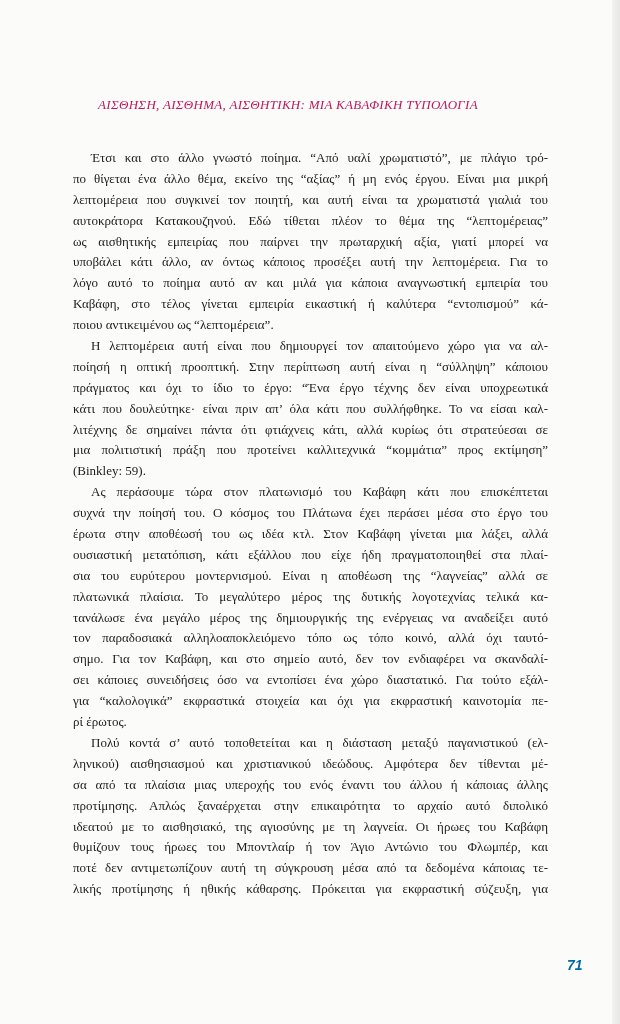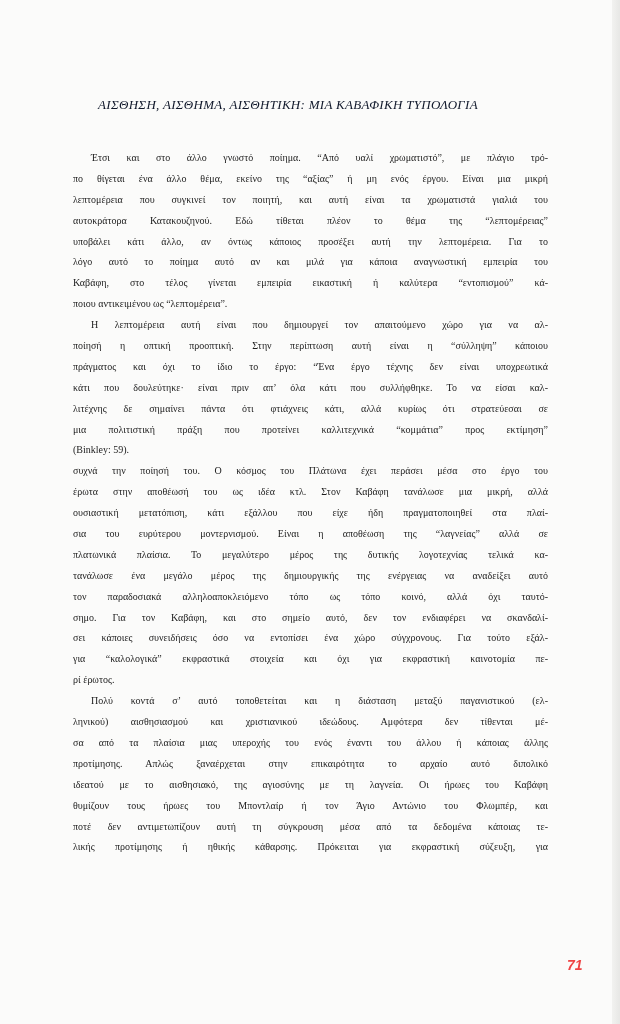--- a/index.html
+++ b/index.html
@@ -13,75 +13,77 @@
   .page-edge {
     position: absolute; top: 0; right: 0; width: 8px; height: 1024px;
     background: linear-gradient(to right, #f2f2f0, #e7e7e5);
   }
   .running-head {
     position: absolute; top: 97px; left: 0; width: 576px;
     text-align: center;
     font-style: italic;
     font-size: 13px;
     letter-spacing: 0.3px;
-    color: #0f172a;
+    color: #be185d;
   }
   .body-text {
     position: absolute; top: 148px; left: 73px; width: 475px;
   }
   .line {
     height: 20.9px;
     line-height: 20.9px;
-    font-size: 10px;
+    font-size: 13px;
     white-space: nowrap;
     text-align: justify;
     text-align-last: justify;
     overflow: visible;
   }
   .line.indent { padding-left: 18px; }
   .line.last { text-align-last: left; }
   .page-number {
     position: absolute; top: 957px; left: 567px;
     font-family: "Liberation Sans", "DejaVu Sans", sans-serif;
     font-style: italic; font-weight: bold;
-    font-size: 14px; color: #ef4444;
+    font-size: 14px; color: #0369a1;
   }
 </style>
 </head>
 <body>
 
 <div class="page-edge"></div>
 
 <div class="running-head">ΑΙΣΘΗΣΗ, ΑΙΣΘΗΜΑ, ΑΙΣΘΗΤΙΚΗ: ΜΙΑ ΚΑΒΑΦΙΚΗ ΤΥΠΟΛΟΓΙΑ</div>
 
 <div class="body-text">
   <div class="line indent">Έτσι και στο άλλο γνωστό ποίημα. “Από υαλί χρωματιστό”, με πλάγιο τρό-</div>
   <div class="line">πο θίγεται ένα άλλο θέμα, εκείνο της “αξίας” ή μη ενός έργου. Είναι μια μικρή</div>
   <div class="line">λεπτομέρεια που συγκινεί τον ποιητή, και αυτή είναι τα χρωματιστά γιαλιά του</div>
   <div class="line">αυτοκράτορα Κατακουζηνού. Εδώ τίθεται πλέον το θέμα της “λεπτομέρειας”</div>
+  <div class="line">ως αισθητικής εμπειρίας που παίρνει την πρωταρχική αξία, γιατί μπορεί να</div>
   <div class="line">υποβάλει κάτι άλλο, αν όντως κάποιος προσέξει αυτή την λεπτομέρεια. Για το</div>
   <div class="line">λόγο αυτό το ποίημα αυτό αν και μιλά για κάποια αναγνωστική εμπειρία του</div>
   <div class="line">Καβάφη, στο τέλος γίνεται εμπειρία εικαστική ή καλύτερα “εντοπισμού” κά-</div>
   <div class="line last">ποιου αντικειμένου ως “λεπτομέρεια”.</div>
   <div class="line indent">Η λεπτομέρεια αυτή είναι που δημιουργεί τον απαιτούμενο χώρο για να αλ-</div>
   <div class="line">ποίησή η οπτική προοπτική. Στην περίπτωση αυτή είναι η “σύλληψη” κάποιου</div>
   <div class="line">πράγματος και όχι το ίδιο το έργο: “Ένα έργο τέχνης δεν είναι υποχρεωτικά</div>
   <div class="line">κάτι που δουλεύτηκε· είναι πριν απ’ όλα κάτι που συλλήφθηκε. Το να είσαι καλ-</div>
   <div class="line">λιτέχνης δε σημαίνει πάντα ότι φτιάχνεις κάτι, αλλά κυρίως ότι στρατεύεσαι σε</div>
   <div class="line">μια πολιτιστική πράξη που προτείνει καλλιτεχνικά “κομμάτια” προς εκτίμηση”</div>
   <div class="line last">(Binkley: 59).</div>
+  <div class="line indent">Ας περάσουμε τώρα στον πλατωνισμό του Καβάφη κάτι που επισκέπτεται</div>
   <div class="line">συχνά την ποίησή του. Ο κόσμος του Πλάτωνα έχει περάσει μέσα στο έργο του</div>
-  <div class="line">έρωτα στην αποθέωσή του ως ιδέα κτλ. Στον Καβάφη τανάλωσε μια μικρή, αλλά</div>
+  <div class="line">έρωτα στην αποθέωσή του ως ιδέα κτλ. Στον Καβάφη γίνεται μια λάξει, αλλά</div>
   <div class="line">ουσιαστική μετατόπιση, κάτι εξάλλου που είχε ήδη πραγματοποιηθεί στα πλαί-</div>
   <div class="line">σια του ευρύτερου μοντερνισμού. Είναι η αποθέωση της “λαγνείας” αλλά σε</div>
   <div class="line">πλατωνικά πλαίσια. Το μεγαλύτερο μέρος της δυτικής λογοτεχνίας τελικά κα-</div>
   <div class="line">τανάλωσε ένα μεγάλο μέρος της δημιουργικής της ενέργειας να αναδείξει αυτό</div>
   <div class="line">τον παραδοσιακά αλληλοαποκλειόμενο τόπο ως τόπο κοινό, αλλά όχι ταυτό-</div>
   <div class="line">σημο. Για τον Καβάφη, και στο σημείο αυτό, δεν τον ενδιαφέρει να σκανδαλί-</div>
-  <div class="line">σει κάποιες συνειδήσεις όσο να εντοπίσει ένα χώρο σύγχρονους. Για τούτο εξάλ-</div>
+  <div class="line">σει κάποιες συνειδήσεις όσο να εντοπίσει ένα χώρο διαστατικό. Για τούτο εξάλ-</div>
   <div class="line">για “καλολογικά” εκφραστικά στοιχεία και όχι για εκφραστική καινοτομία πε-</div>
   <div class="line last">ρί έρωτος.</div>
   <div class="line indent">Πολύ κοντά σ’ αυτό τοποθετείται και η διάσταση μεταξύ παγανιστικού (ελ-</div>
   <div class="line">ληνικού) αισθησιασμού και χριστιανικού ιδεώδους. Αμφότερα δεν τίθενται μέ-</div>
   <div class="line">σα από τα πλαίσια μιας υπεροχής του ενός έναντι του άλλου ή κάποιας άλλης</div>
   <div class="line">προτίμησης. Απλώς ξαναέρχεται στην επικαιρότητα το αρχαίο αυτό διπολικό</div>
   <div class="line">ιδεατού με το αισθησιακό, της αγιοσύνης με τη λαγνεία. Οι ήρωες του Καβάφη</div>
   <div class="line">θυμίζουν τους ήρωες του Μποντλαίρ ή τον Άγιο Αντώνιο του Φλωμπέρ, και</div>
   <div class="line">ποτέ δεν αντιμετωπίζουν αυτή τη σύγκρουση μέσα από τα δεδομένα κάποιας τε-</div>
   <div class="line">λικής προτίμησης ή ηθικής κάθαρσης. Πρόκειται για εκφραστική σύζευξη, για</div>

